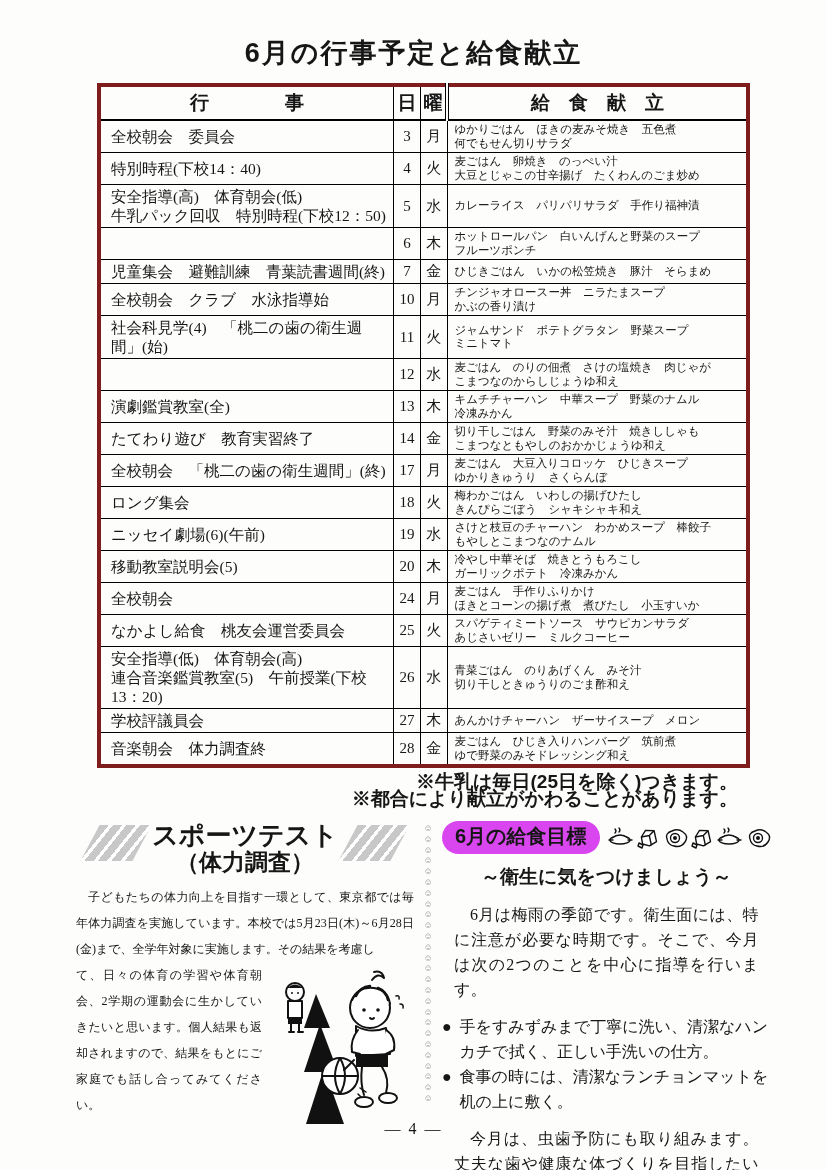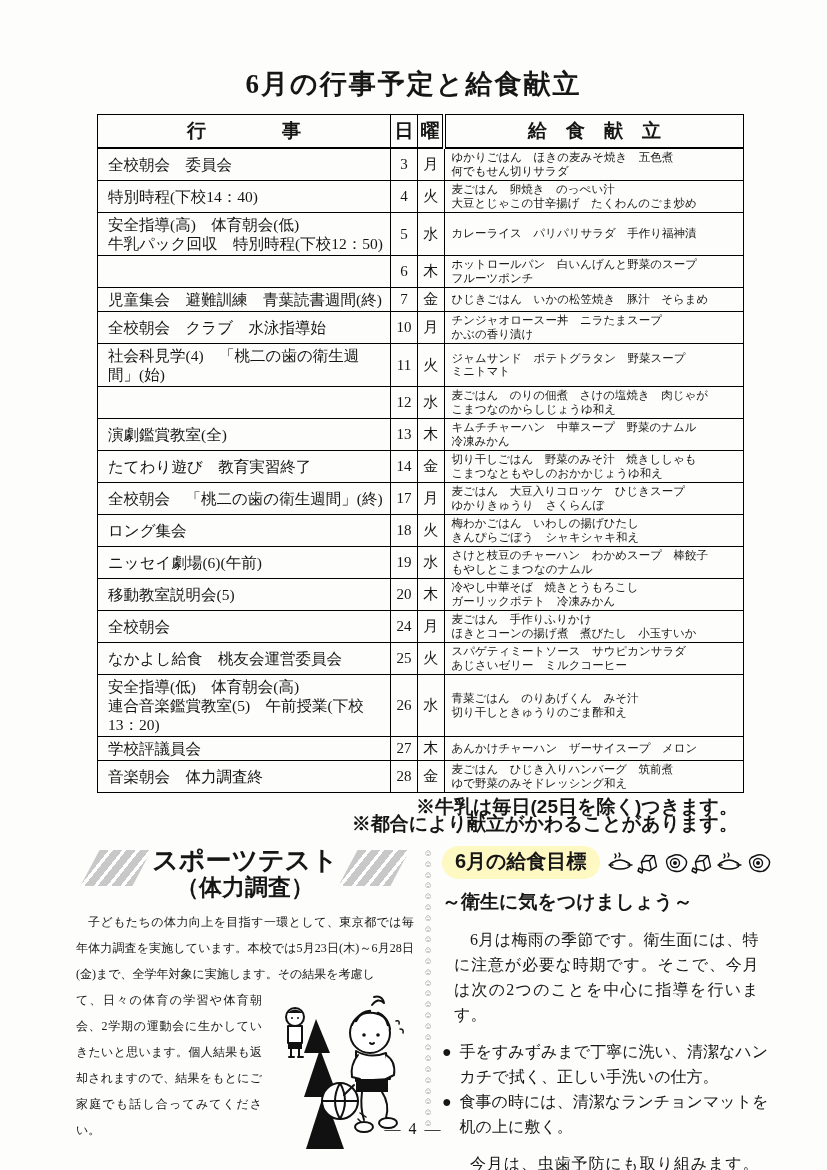--- a/index.html
+++ b/index.html
@@ -8,39 +8,39 @@
     width:827px;height:1170px;
     margin:0 auto;
     background:#fdfdfb;
     color:#161616;
     font-family:"Liberation Serif", serif;
     overflow:hidden;
   }
   
   .page-title{
     margin:0;
-    padding-top:66px;
+    padding-top:35px;
     text-align:center;
-    font-family:Liberation Serif, serif;
+    font-family:Liberation Sans, sans-serif;
     font-weight:bold;
     font-size:27px;
     letter-spacing:2px;
   }
   
   table.schedule{
     border-collapse:collapse;
     margin:12px 0 0 97px;
     width:641px;
     table-layout:fixed;
   }
   table.schedule th, table.schedule td{
     border:1px solid #000;
     vertical-align:middle;
   }
-  table.schedule{border:1px solid #7f1d1d;}
+  table.schedule{border:4px solid #7f1d1d;}
   table.schedule thead th{
     border-bottom:2px solid #000;
     font-weight:bold;
     font-size:19px;
     padding:3px 0;
     text-align:center;
   }
   .col-event{width:292px;}
   .col-day{width:26px;}
   .col-week{width:24px;}
@@ -95,28 +95,28 @@
   .article-body{font-size:12px;line-height:26px;text-align:justify;margin:8px 0 0 0;}
   .indent{text-indent:1em;}
   .wrap-row{display:flex;}
   .wrap-row .article-body{width:186px;flex:none;margin-top:0;}
   .illus{flex:1;display:flex;justify-content:center;align-items:flex-start;padding-top:4px;}
   
   .goal-header-row{display:flex;align-items:center;gap:7px;}
   .goal-badge{
     font-family:"Liberation Sans", sans-serif;
     font-weight:bold;font-size:20px;
-    background:#fef9c3;
+    background:#d946ef;
     border-radius:17px;
     padding:2px 13px 4px 13px;
     white-space:nowrap;
   }
   .food-icons{display:flex;align-items:center;gap:2px;}
   .goal-subtitle{
-    text-align:left;
+    text-align:center;
     font-family:"Liberation Sans", sans-serif;
     font-weight:bold;font-size:19px;
     margin:10px 0 6px 0;
   }
   .right-col p{font-size:16px;line-height:25px;text-align:justify;margin:12px;}
   .bullet{display:flex;font-size:16px;line-height:25px;}
   .bullet .dot{flex:none;width:1.1em;}
   
   .page-number{
     position:absolute;left:0;bottom:32px;width:100%;

